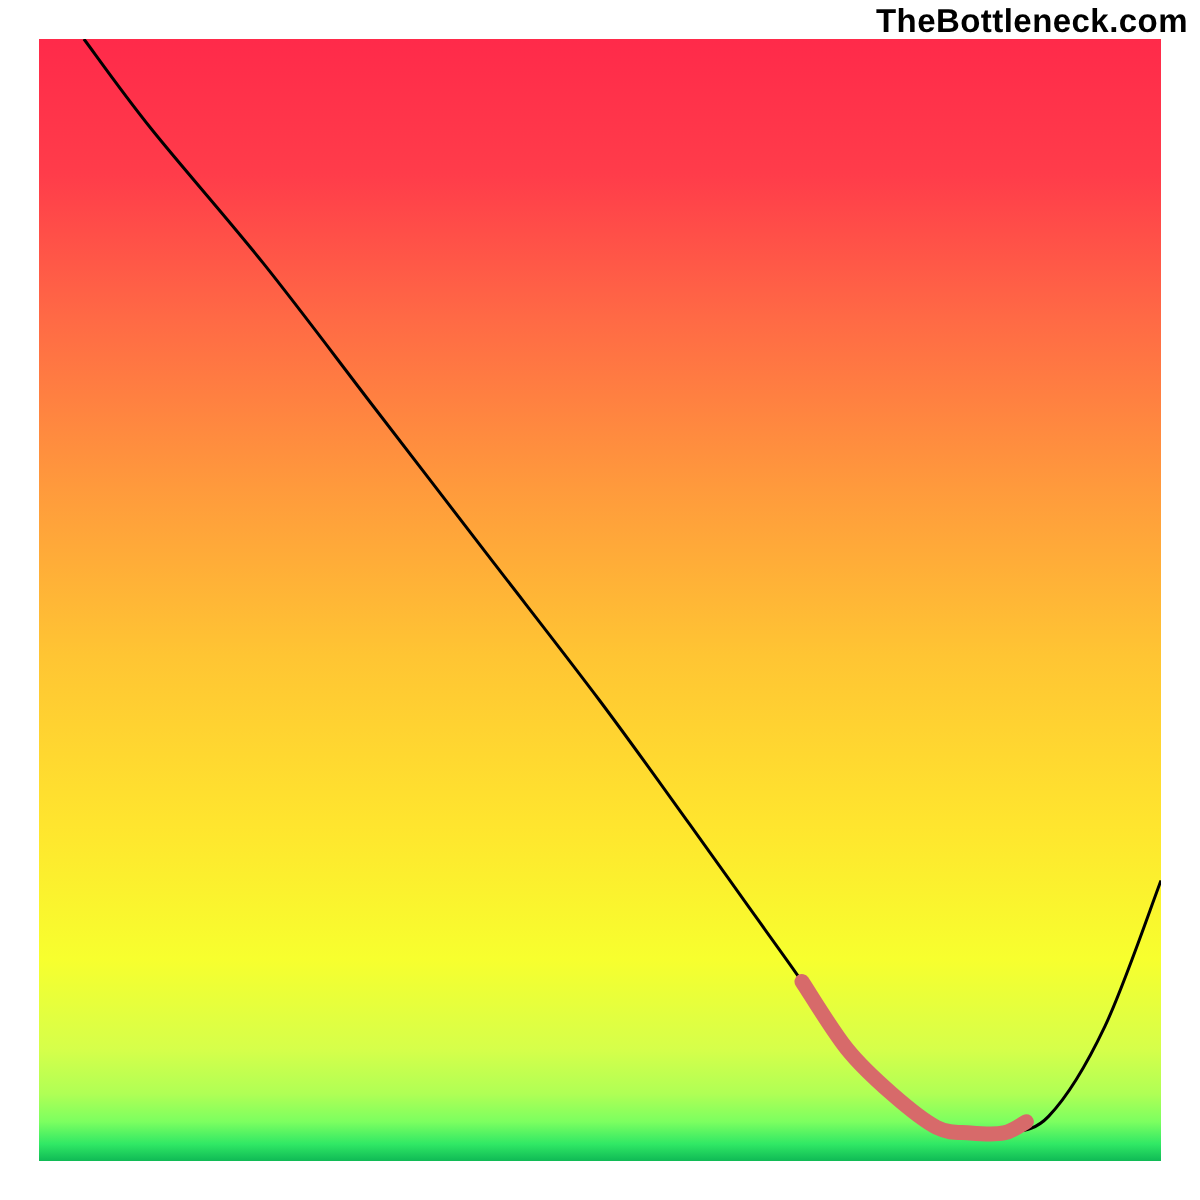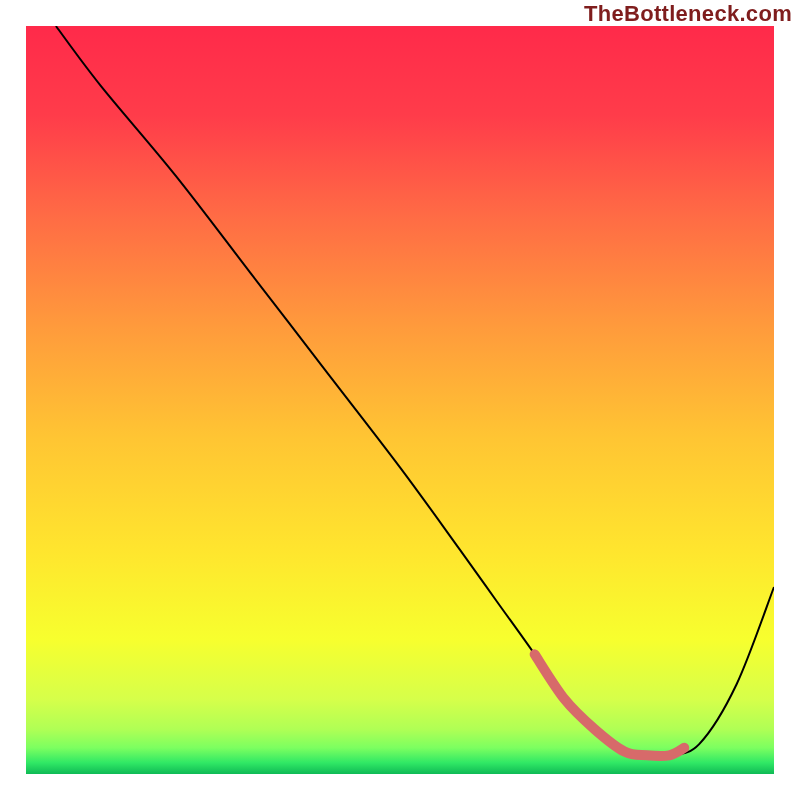--- a/index.html
+++ b/index.html
@@ -18,21 +18,21 @@
   svg {
     display: block;
   }
   .watermark {
     position: absolute;
     top: 1px;
     right: 8px;
     font-family: Arial, Helvetica, sans-serif;
     font-size: 22px;
     font-weight: 600;
-    color: #7f1d1d;
+    color: #000000;
     letter-spacing: 0.3px;
     text-align: right;
   }
 </style>
 </head>
 <body>
 
 <div class="chart-container">
   <svg id="chart-svg" width="800" height="800" viewBox="0 0 800 800">
     <defs>

